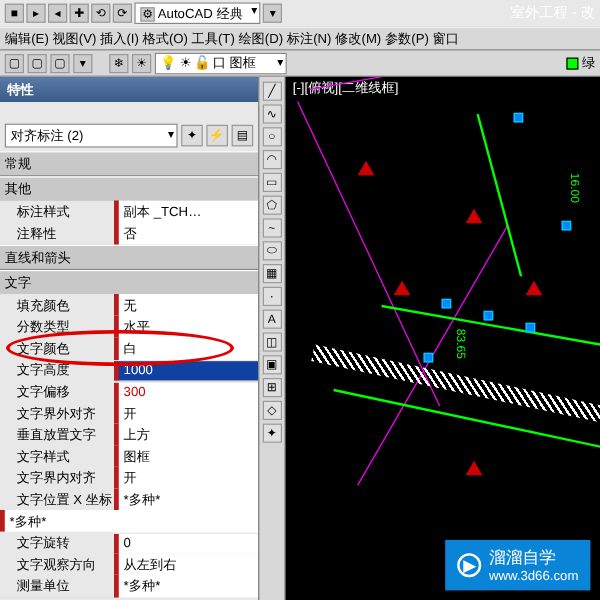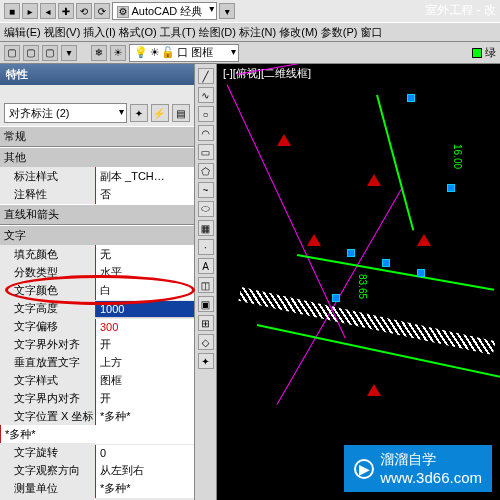--- a/index.html
+++ b/index.html
@@ -8,45 +8,45 @@
 .menubar .combo { background: #fff; border: 1px solid #888; height: 18px; padding: 1px 14px 1px 4px; position: relative; min-width: 90px; }
 .menubar .combo::after { content: "▾"; position: absolute; right: 2px; top: 0; font-size: 10px; }
 .title-right { position: absolute; right: 4px; top: 2px; color: #fff; font-size: 12px; }
 .toolbar1 { background: #d8d8d8; height: 20px; display: flex; align-items: center; padding: 0 4px; gap: 3px; border-top: 1px solid #fff; border-bottom: 1px solid #888; }
 .toolbar2 { background: #d8d8d8; height: 22px; display: flex; align-items: center; padding: 0 4px; gap: 3px; border-bottom: 1px solid #888; }
 .tbtn { width: 16px; height: 16px; background: #ccc; border: 1px solid #999; display: inline-flex; align-items: center; justify-content: center; font-size: 10px; cursor: pointer; }
 .layer-combo { background: #fff; border: 1px solid #888; height: 18px; padding: 1px 14px 1px 4px; position: relative; min-width: 110px; display: flex; align-items: center; gap: 2px; }
 .layer-combo::after { content: "▾"; position: absolute; right: 2px; top: 1px; font-size: 10px; }
 .color-swatch { width: 10px; height: 10px; background: #0f0; border: 1px solid #000; display: inline-block; }
 .main { display: flex; height: calc(500px - 64px); }
-.props { width: 195px; background: #e8e8e8; border-right: 1px solid #888; display: flex; flex-direction: column; }
+.props { width: 216px; background: #e8e8e8; border-right: 1px solid #888; display: flex; flex-direction: column; }
 .props-title { background: linear-gradient(#5a7aa8,#3a5a88); color: #fff; padding: 3px 6px; font-weight: bold; }
 .props-sel { display: flex; padding: 3px 4px; gap: 3px; align-items: center; margin-top: 15px; }
 .props-sel .sel { flex: 1; background: #fff; border: 1px solid #888; height: 20px; padding: 2px 14px 2px 4px; position: relative; }
 .props-sel .sel::after { content: "▾"; position: absolute; right: 2px; top: 2px; font-size: 10px; }
 .props-sel .ib { width: 18px; height: 18px; border: 1px solid #999; background: #ddd; display: flex; align-items: center; justify-content: center; font-size: 10px; cursor: pointer; }
 .cat { background: #c8c8c8; padding: 2px 4px; font-weight: normal; border-top: 1px solid #fff; border-bottom: 1px solid #888; }
 .row { display: flex; height: 18px; border-bottom: 1px solid #d0d0d0; align-items: center; }
 .row .k { width: 95px; padding: 2px 2px 2px 14px; background: #e8e8e8; color: #000; overflow: hidden; white-space: nowrap; }
-.row .v { flex: 1; padding: 2px 4px; background: #fff; color: #000; overflow: hidden; white-space: nowrap; border-left: 1px solid #b91c1c; }
+.row .v { flex: 1; padding: 2px 4px; background: #fff; color: #000; overflow: hidden; white-space: nowrap; border-left: 4px solid #b91c1c; }
 .row.active .v { background: #1040a0; color: #fff; }
 .red-circle { position: absolute; border: 3px solid #e00000; border-radius: 50%; width: 190px; height: 30px; left: 5px; top: 275px; pointer-events: none; }
 .vtool { width: 22px; background: #d8d8d8; border-right: 1px solid #888; display: flex; flex-direction: column; align-items: center; padding-top: 4px; gap: 3px; }
 .vbtn { width: 16px; height: 16px; border: 1px solid #999; background: #e0e0e0; font-size: 10px; display: flex; align-items: center; justify-content: center; cursor: pointer; }
 .canvas { flex: 1; background: #000; position: relative; overflow: hidden; }
 .canvas-title { position: absolute; top: 2px; left: 6px; color: #fff; font-size: 11px; }
 .tri { position: absolute; width: 0; height: 0; border-left: 7px solid transparent; border-right: 7px solid transparent; border-bottom: 12px solid #c00; }
 .mag-line { position: absolute; background: #f0f; height: 1px; transform-origin: left center; }
 .grn-line { position: absolute; background: #0f0; height: 2px; transform-origin: left center; }
 .hatch { position: absolute; background: repeating-linear-gradient(45deg,#fff 0,#fff 2px,transparent 2px,transparent 5px); }
 .grip { position: absolute; width: 8px; height: 8px; background: #08f; border: 1px solid #0cf; }
 .dim-txt { position: absolute; color: #0f0; font-size: 10px; writing-mode: vertical-lr; }
 .watermark { position: absolute; right: 8px; bottom: 8px; background: #0a84d6; color: #fff; padding: 6px 10px; display: flex; align-items: center; gap: 6px; font-size: 14px; }
 .watermark .play { width: 20px; height: 20px; border: 2px solid #fff; border-radius: 50%; display: flex; align-items: center; justify-content: center; }
-.watermark .url { font-size: 15px; display: block; text-align: center; }
+.watermark .url { font-size: 11px; display: block; text-align: center; }
 </style>
 </head>
 <body>
 
 <div class="menubar">
   <span class="tbtn">■</span>
   <span class="tbtn">▸</span>
   <span class="tbtn">◂</span>
   <span class="tbtn">✚</span>
   <span class="tbtn">⟲</span>

